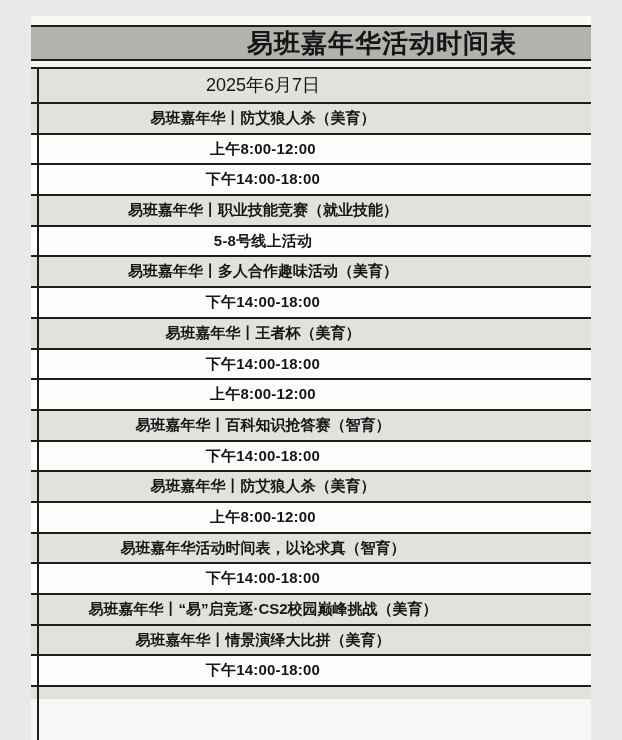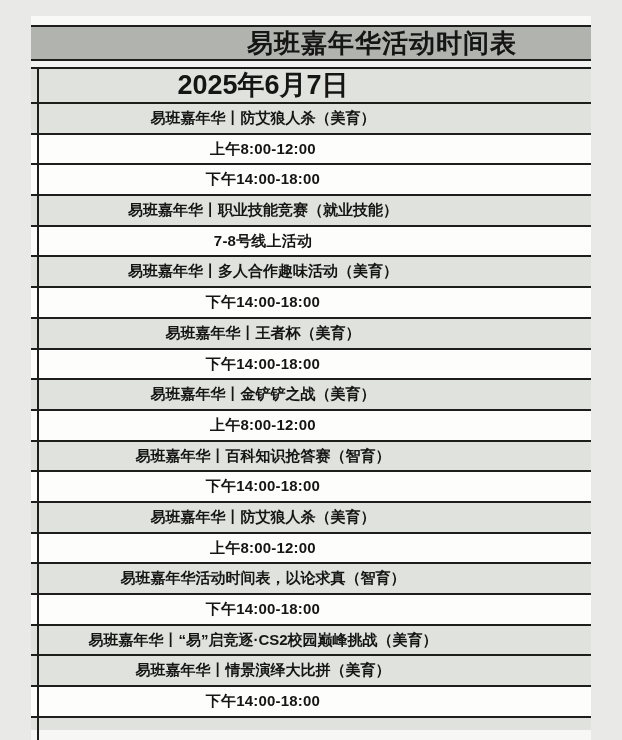--- a/index.html
+++ b/index.html
@@ -48,22 +48,22 @@
     text-align: center;
     padding-right: 96px;
     font-size: 15px;
     font-weight: 700;
     white-space: nowrap;
     overflow: hidden;
   }
   .row.date {
     height: 33px;
     line-height: 33px;
-    font-size: 27px;
-    font-weight: 700;
+    font-size: 18px;
+    font-weight: 400;
     background: var(--label-bg, #dfe2dd);
   }
   .row.event {
     background: var(--label-bg, #dfe2dd);
   }
   .row.time {
     background: var(--time-bg, #fdfefb);
     letter-spacing: 0.2px;
   }
   .bottom-filler {
@@ -89,26 +89,25 @@
   <div class="title-row">
     <span>易班嘉年华活动时间表</span>
   </div>
   <div class="gap"></div>
   <div class="table-body">
       <div class="row date">2025年6月7日</div>
       <div class="row event">易班嘉年华丨防艾狼人杀（美育）</div>
       <div class="row time">上午8:00-12:00</div>
       <div class="row time">下午14:00-18:00</div>
       <div class="row event">易班嘉年华丨职业技能竞赛（就业技能）</div>
-      <div class="row time">7-8号线上活动</div>
+      <div class="row time">5-8号线上活动</div>
       <div class="row event">易班嘉年华丨多人合作趣味活动（美育）</div>
       <div class="row time">下午14:00-18:00</div>
       <div class="row event">易班嘉年华丨王者杯（美育）</div>
       <div class="row time">下午14:00-18:00</div>
-      <div class="row event">易班嘉年华丨金铲铲之战（美育）</div>
       <div class="row time">上午8:00-12:00</div>
       <div class="row event">易班嘉年华丨百科知识抢答赛（智育）</div>
       <div class="row time">下午14:00-18:00</div>
       <div class="row event">易班嘉年华丨防艾狼人杀（美育）</div>
       <div class="row time">上午8:00-12:00</div>
       <div class="row event">易班嘉年华活动时间表，以论求真（智育）</div>
       <div class="row time">下午14:00-18:00</div>
       <div class="row event">易班嘉年华丨“易”启竞逐·CS2校园巅峰挑战（美育）</div>
       <div class="row event">易班嘉年华丨情景演绎大比拼（美育）</div>
       <div class="row time">下午14:00-18:00</div>

